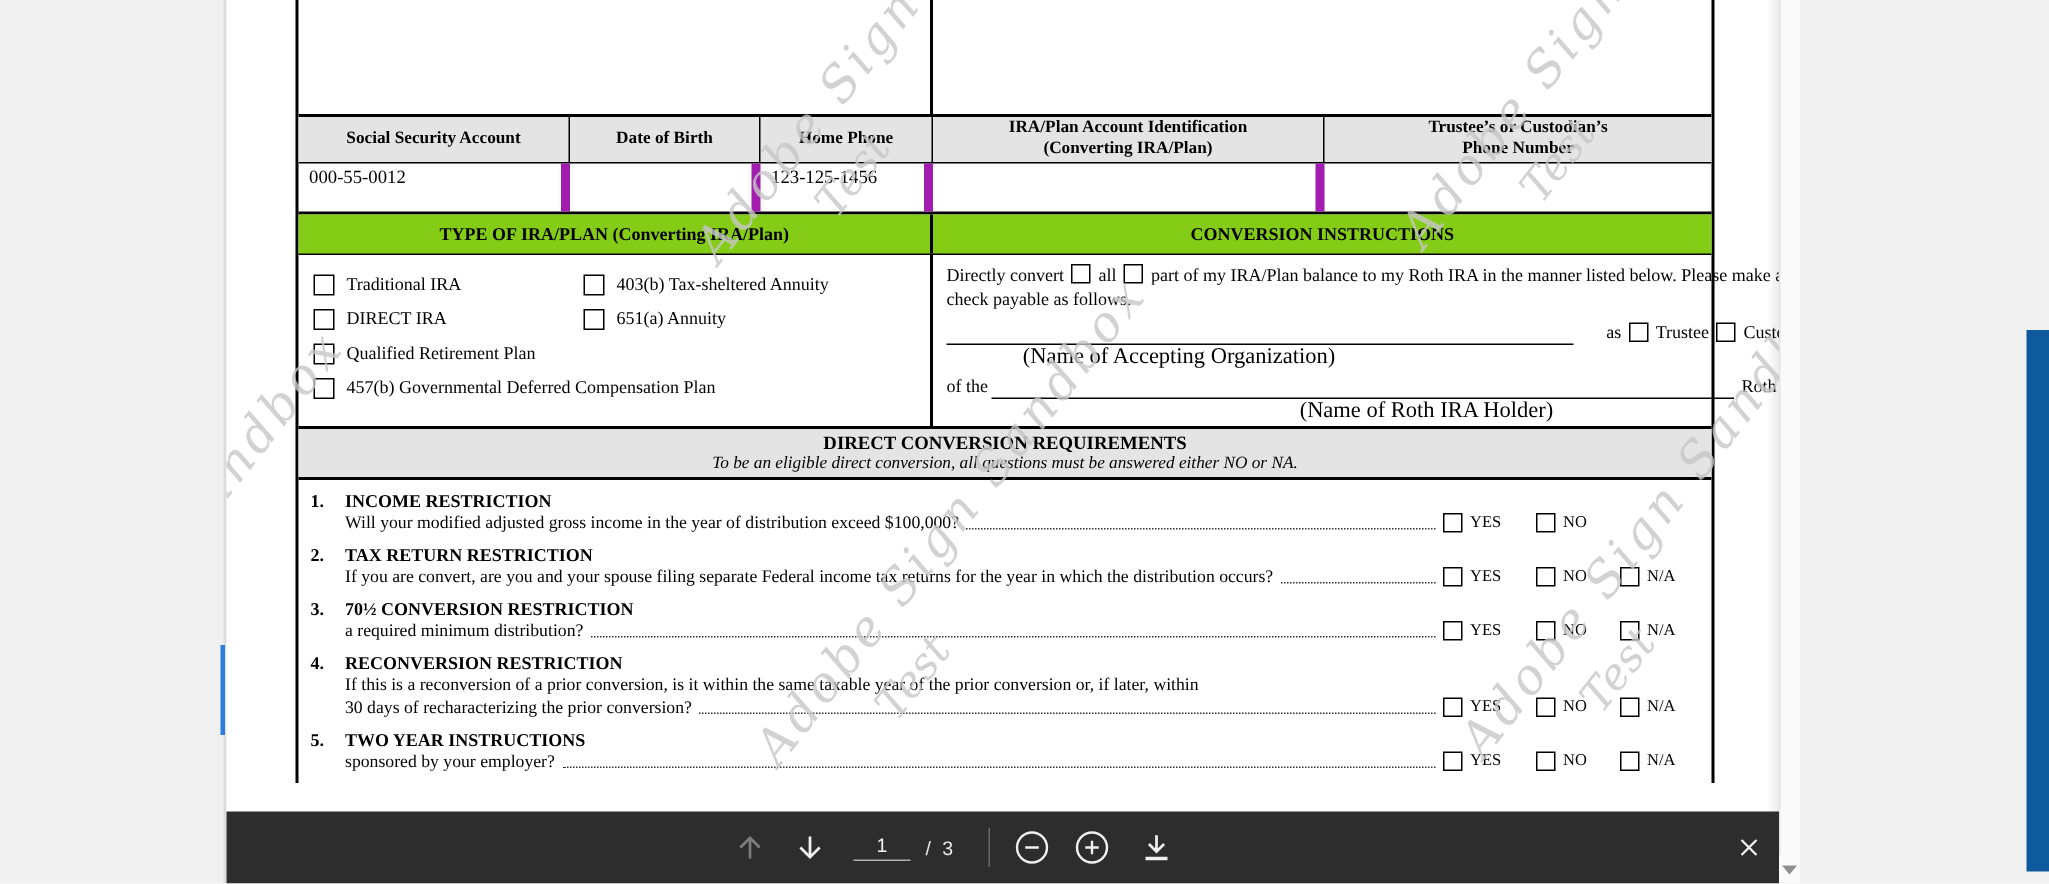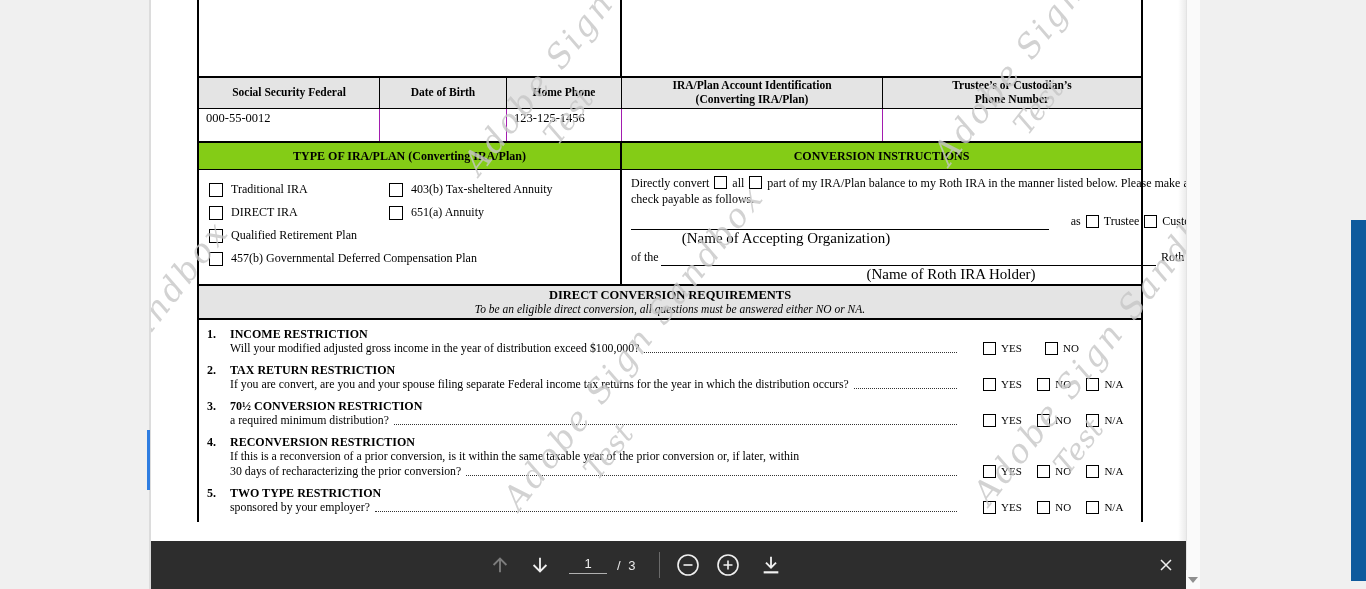--- a/index.html
+++ b/index.html
@@ -29,21 +29,21 @@
   .form { position:absolute; left:46px; top:0; width:946px; border-left:2px solid #000; border-right:2px solid #000; font-size:12px; color:#000; }
   .top-remnant { height:76px; position:relative; }
   .top-remnant .vdiv { position:absolute; left:421px; top:0; bottom:0; width:2px; background:#000; }
 
   .info-head { display:grid; grid-template-columns:181px 127px 115px 261px 1fr; background:#e4e4e4;
     border-top:2px solid #000; border-bottom:1px solid #000; }
   .info-head .cell { border-right:1px solid #000; display:flex; flex-direction:column; justify-content:center; align-items:center;
     font-weight:bold; font-size:11.5px; line-height:1.2; height:30px; text-align:center; }
   .info-head .cell:last-child { border-right:none; }
   .info-vals { display:grid; grid-template-columns:181px 127px 115px 261px 1fr; border-bottom:2px solid #000; }
-  .info-vals .cell { border-right:1px solid #a21caf; height:32px; padding:2px 7px; font-size:12.5px; }
+  .info-vals .cell { border-right:6px solid #a21caf; height:32px; padding:2px 7px; font-size:12.5px; }
   .info-vals .cell:last-child { border-right:none; }
 
   .sec-head { display:grid; grid-template-columns:423px 1fr; background:#84cc16; border-bottom:1px solid #000; }
   .sec-head .cell { height:26px; display:flex; align-items:center; justify-content:center; font-weight:bold; font-size:12px; }
   .sec-head .cell:first-child { border-right:2px solid #000; }
 
   .sec-body { display:grid; grid-template-columns:423px 1fr; border-bottom:2px solid #000; min-height:101px; }
   .type-cell { border-right:2px solid #000; padding:8px 8px 4px 10px; }
   .type-row { display:flex; height:23px; align-items:center; }
   .type-item { display:flex; align-items:center; }
@@ -75,21 +75,21 @@
   .q-body { flex:1; min-width:0; }
   .q-title { font-weight:bold; font-size:12px; line-height:14px; }
   .q-line { font-size:11.8px; line-height:15px; }
   .q-last { display:flex; align-items:flex-end; line-height:15px; }
   .q-text { font-size:11.8px; white-space:nowrap; }
   .leader { flex:1; border-bottom:1px dotted #333; margin:0 5px 3px 5px; min-width:8px; height:1px; }
   .opts { display:flex; flex:0 0 auto; width:170px; align-items:center; }
   .opt { display:flex; align-items:center; }
   .opt .cbq { width:13px; height:13px; border:1px solid #000; background:#fff; margin-right:5px; cursor:pointer; }
   .opt .olbl { font-size:11px; }
-  .opt.w-yes { width:62px;margin-left:21px; } .opt.w-no { width:56px; } .opt.w-na { width:52px; }
+  .opt.w-yes { width:62px; } .opt.w-no { width:56px; } .opt.w-na { width:52px; }
 
   
   .toolbar { position:absolute; left:151px; top:541px; width:1035px; height:48px; background:#2d2d2d; z-index:40;
     display:flex; align-items:center; }
   .tb-group { position:absolute; left:338px; display:flex; align-items:center; }
   .tb-btn { background:none; border:none; display:flex; align-items:center; justify-content:center; cursor:pointer; padding:0; }
   .tb-btn svg { display:block; }
   .pg-input { width:38px; margin:0 4px 0 18px; background:transparent; border:none; border-bottom:1px solid #b0b0b0;
     color:#f0f0f0; text-align:center; font-size:13px; font-family:"Liberation Sans", sans-serif; padding-bottom:2px; }
   .pg-total { color:#e8e8e8; font-size:13px; font-family:"Liberation Sans", sans-serif; margin:0 0 0 6px; letter-spacing:2px; }
@@ -105,21 +105,21 @@
   <div class="page">
 
     <div class="form">
 
       <div class="top-remnant">
         <div class="vdiv"></div>
       </div>
 
       <div class="info-head">
         <div class="cell">
-          <span>Social Security Federal</span>
+          <span>Social Security Account</span>
         </div>
         <div class="cell">
           <span>Date of Birth</span>
         </div>
         <div class="cell">
           <span>Home Phone</span>
         </div>
         <div class="cell">
           <span>IRA/Plan Account Identification</span>
           <span>(Converting IRA/Plan)</span>
@@ -303,21 +303,21 @@
                     <span class="olbl">N/A</span>
                   </span>
               </span>
             </div>
           </div>
         </div>
 
         <div class="q">
           <div class="q-num">5.</div>
           <div class="q-body">
-            <div class="q-title">TWO TYPE RESTRICTION</div>
+            <div class="q-title">TWO YEAR INSTRUCTIONS</div>
             <div class="q-last">
               <span class="q-text">sponsored by your employer?</span>
               <span class="leader"></span>
               <span class="opts">
                 <span class="opt w-yes">
                     <span class="cbq"></span>
                     <span class="olbl">YES</span>
                   </span>
                 <span class="opt w-no">
                     <span class="cbq"></span>

